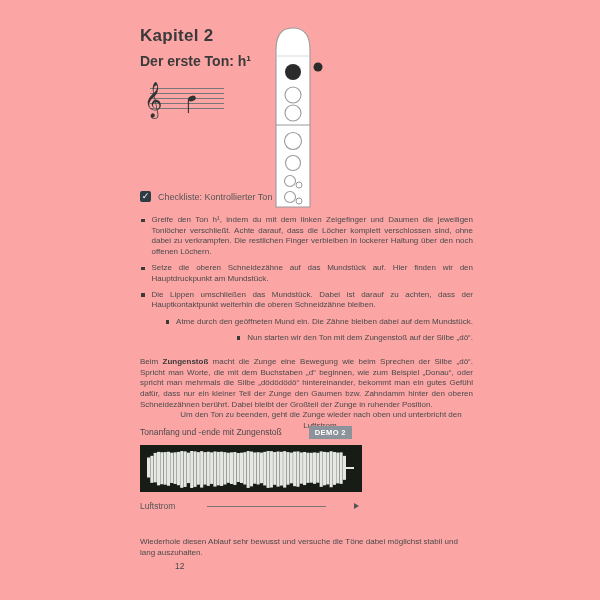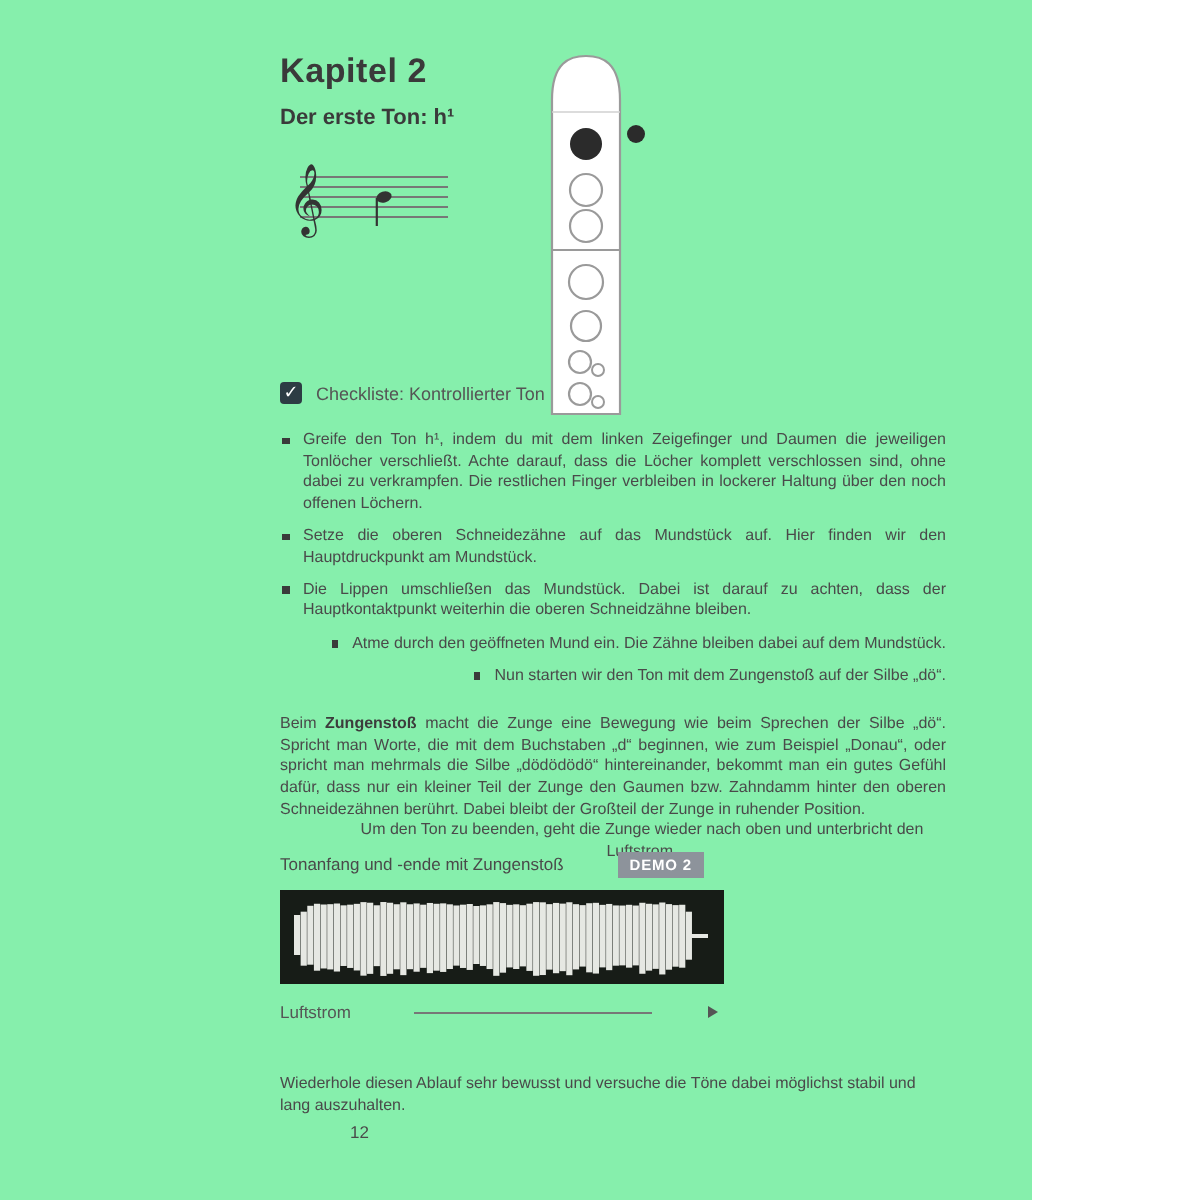--- a/index.html
+++ b/index.html
@@ -1,34 +1,34 @@
 <!DOCTYPE html>
 <html><head>
 <meta charset="utf-8">
 <style>
   * { margin: 0; padding: 0; box-sizing: border-box; }
   html, body { background: #ffffff; }
   .page {
     position: relative;
-    width: 516px; height: 600px;
-    background: #86efac;
+    width: 600px; height: 600px;
+    background: #fca5a5;
     font-family: "Liberation Sans", sans-serif;
     color: #4a4a4a;
     overflow: hidden;
   }
   .abs { position: absolute; }
   .chapter-title {
     left: 140px; top: 26px;
     font-size: 17px; font-weight: bold; color: #3a3a3a;
     letter-spacing: 0.3px;
     font-family: "Liberation Sans", sans-serif;
   }
   .subtitle {
     left: 140px; top: 53px;
-    font-size: 11px; font-weight: bold; color: #3a3a3a;
+    font-size: 14px; font-weight: bold; color: #3a3a3a;
   }
   .staff-svg { left: 134px; top: 78px; }
   .recorder-svg { left: 268px; top: 26px; }
   .checklist-row {
     left: 140px; top: 191px;
     display: flex; align-items: center; gap: 7px;
     font-size: 9px; color: #555;
   }
   .checkbox {
     width: 11px; height: 11px;

